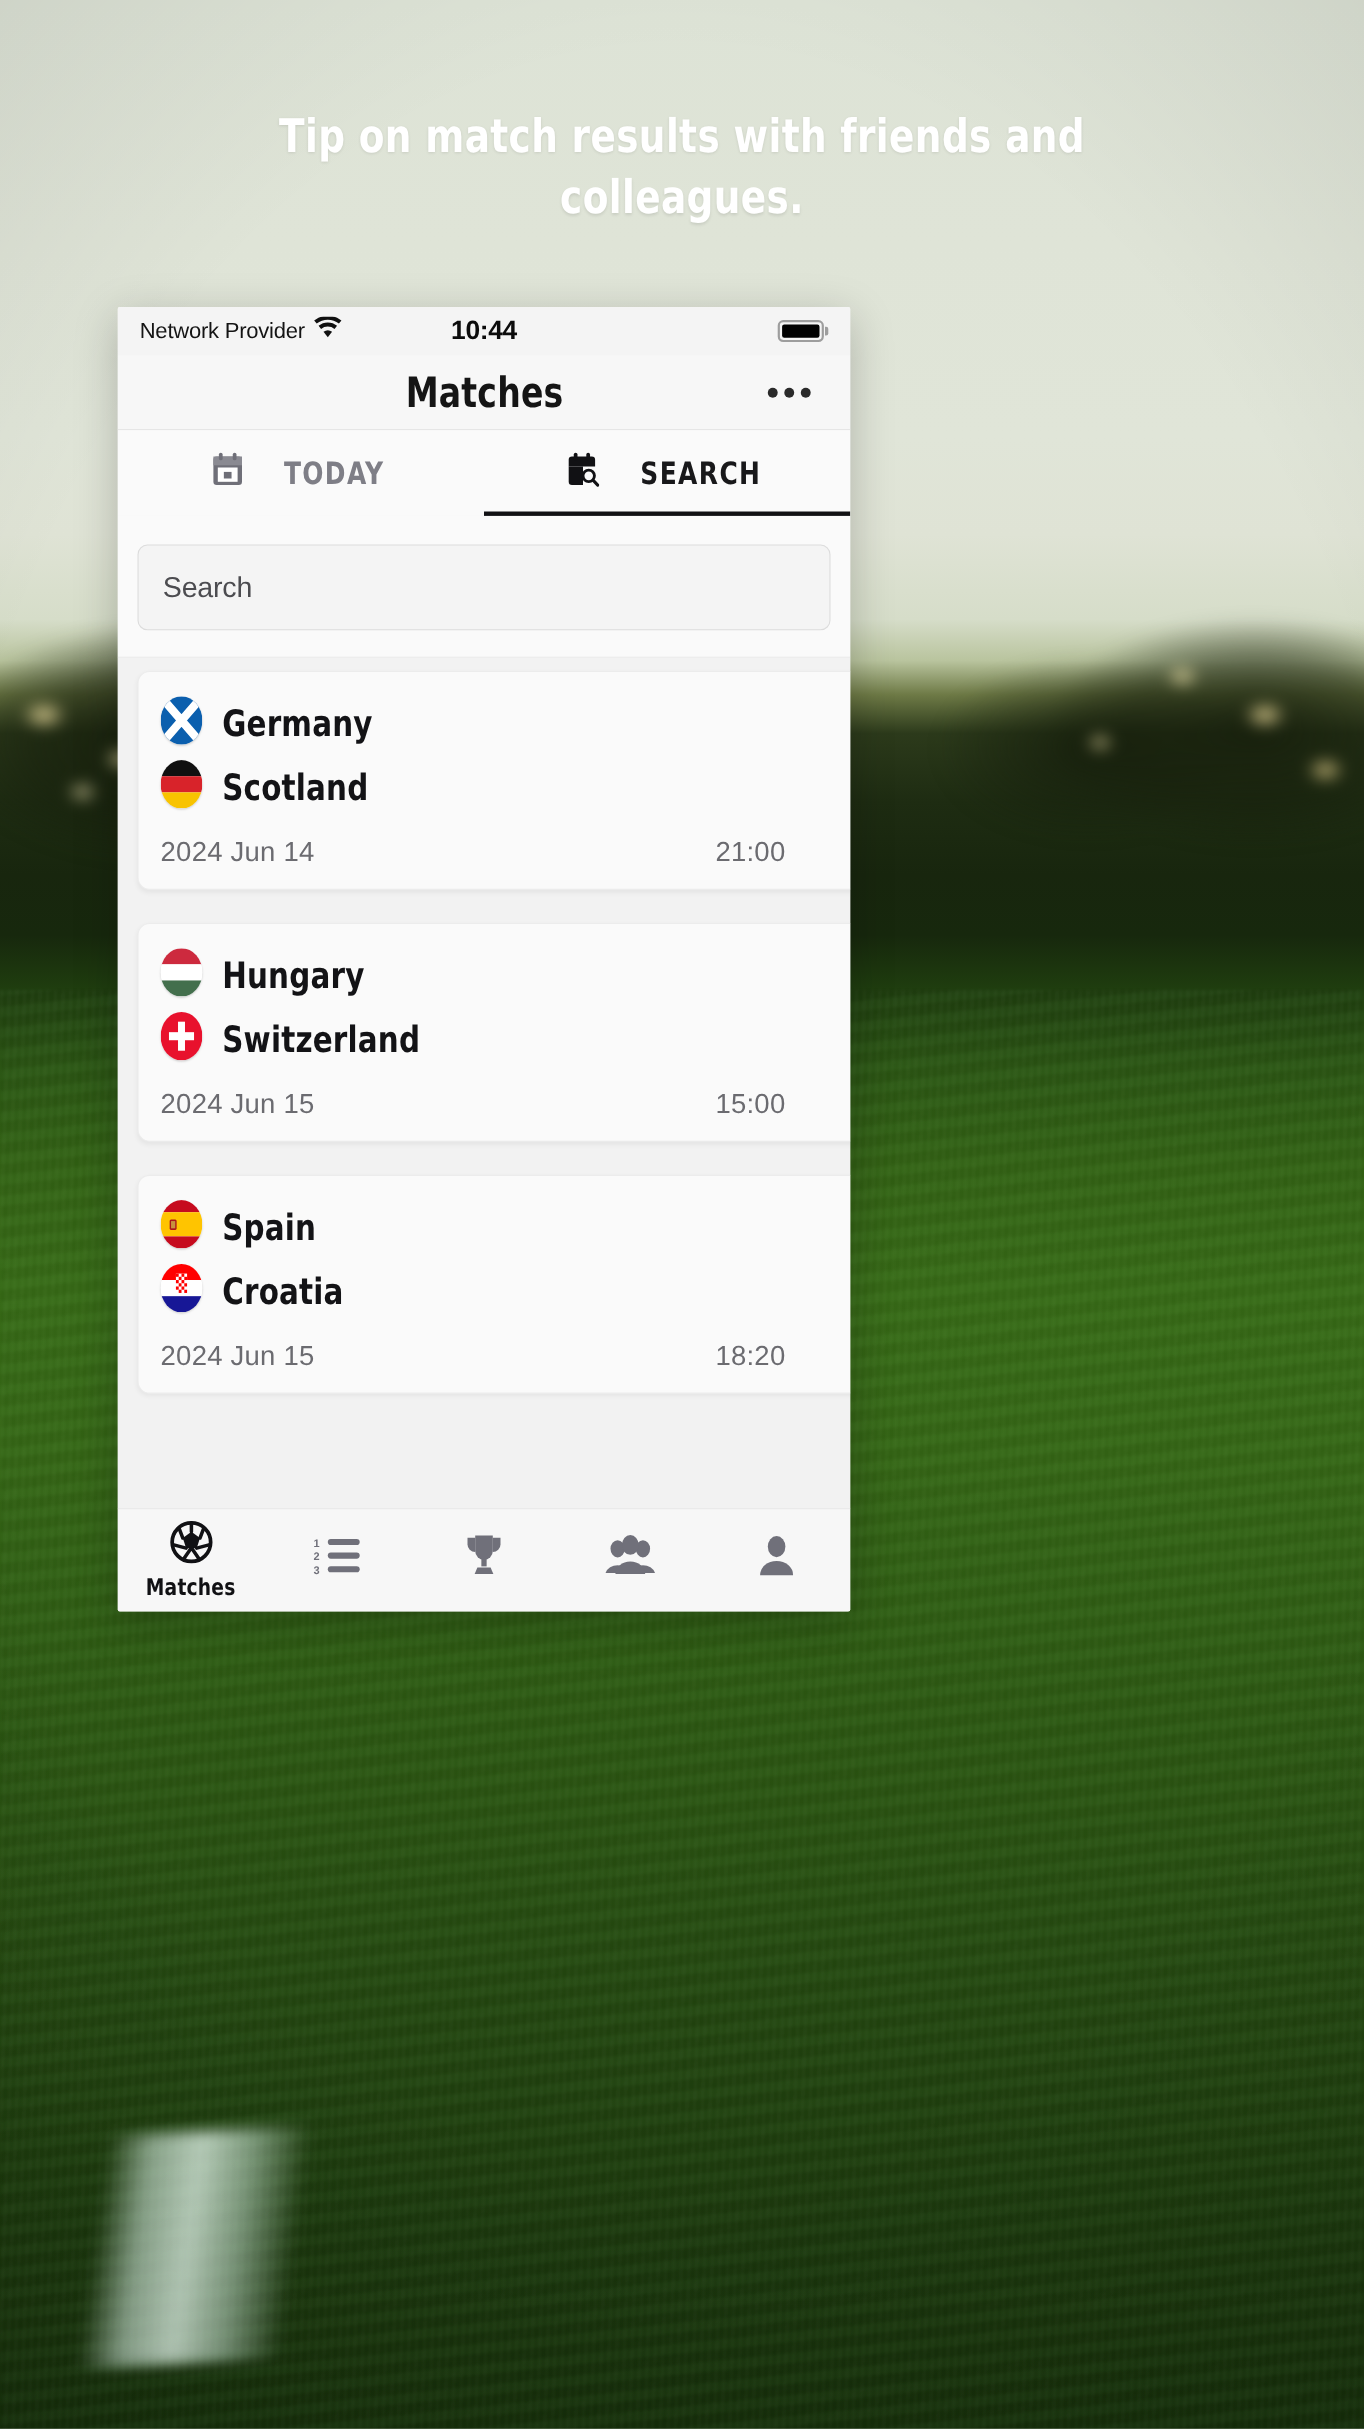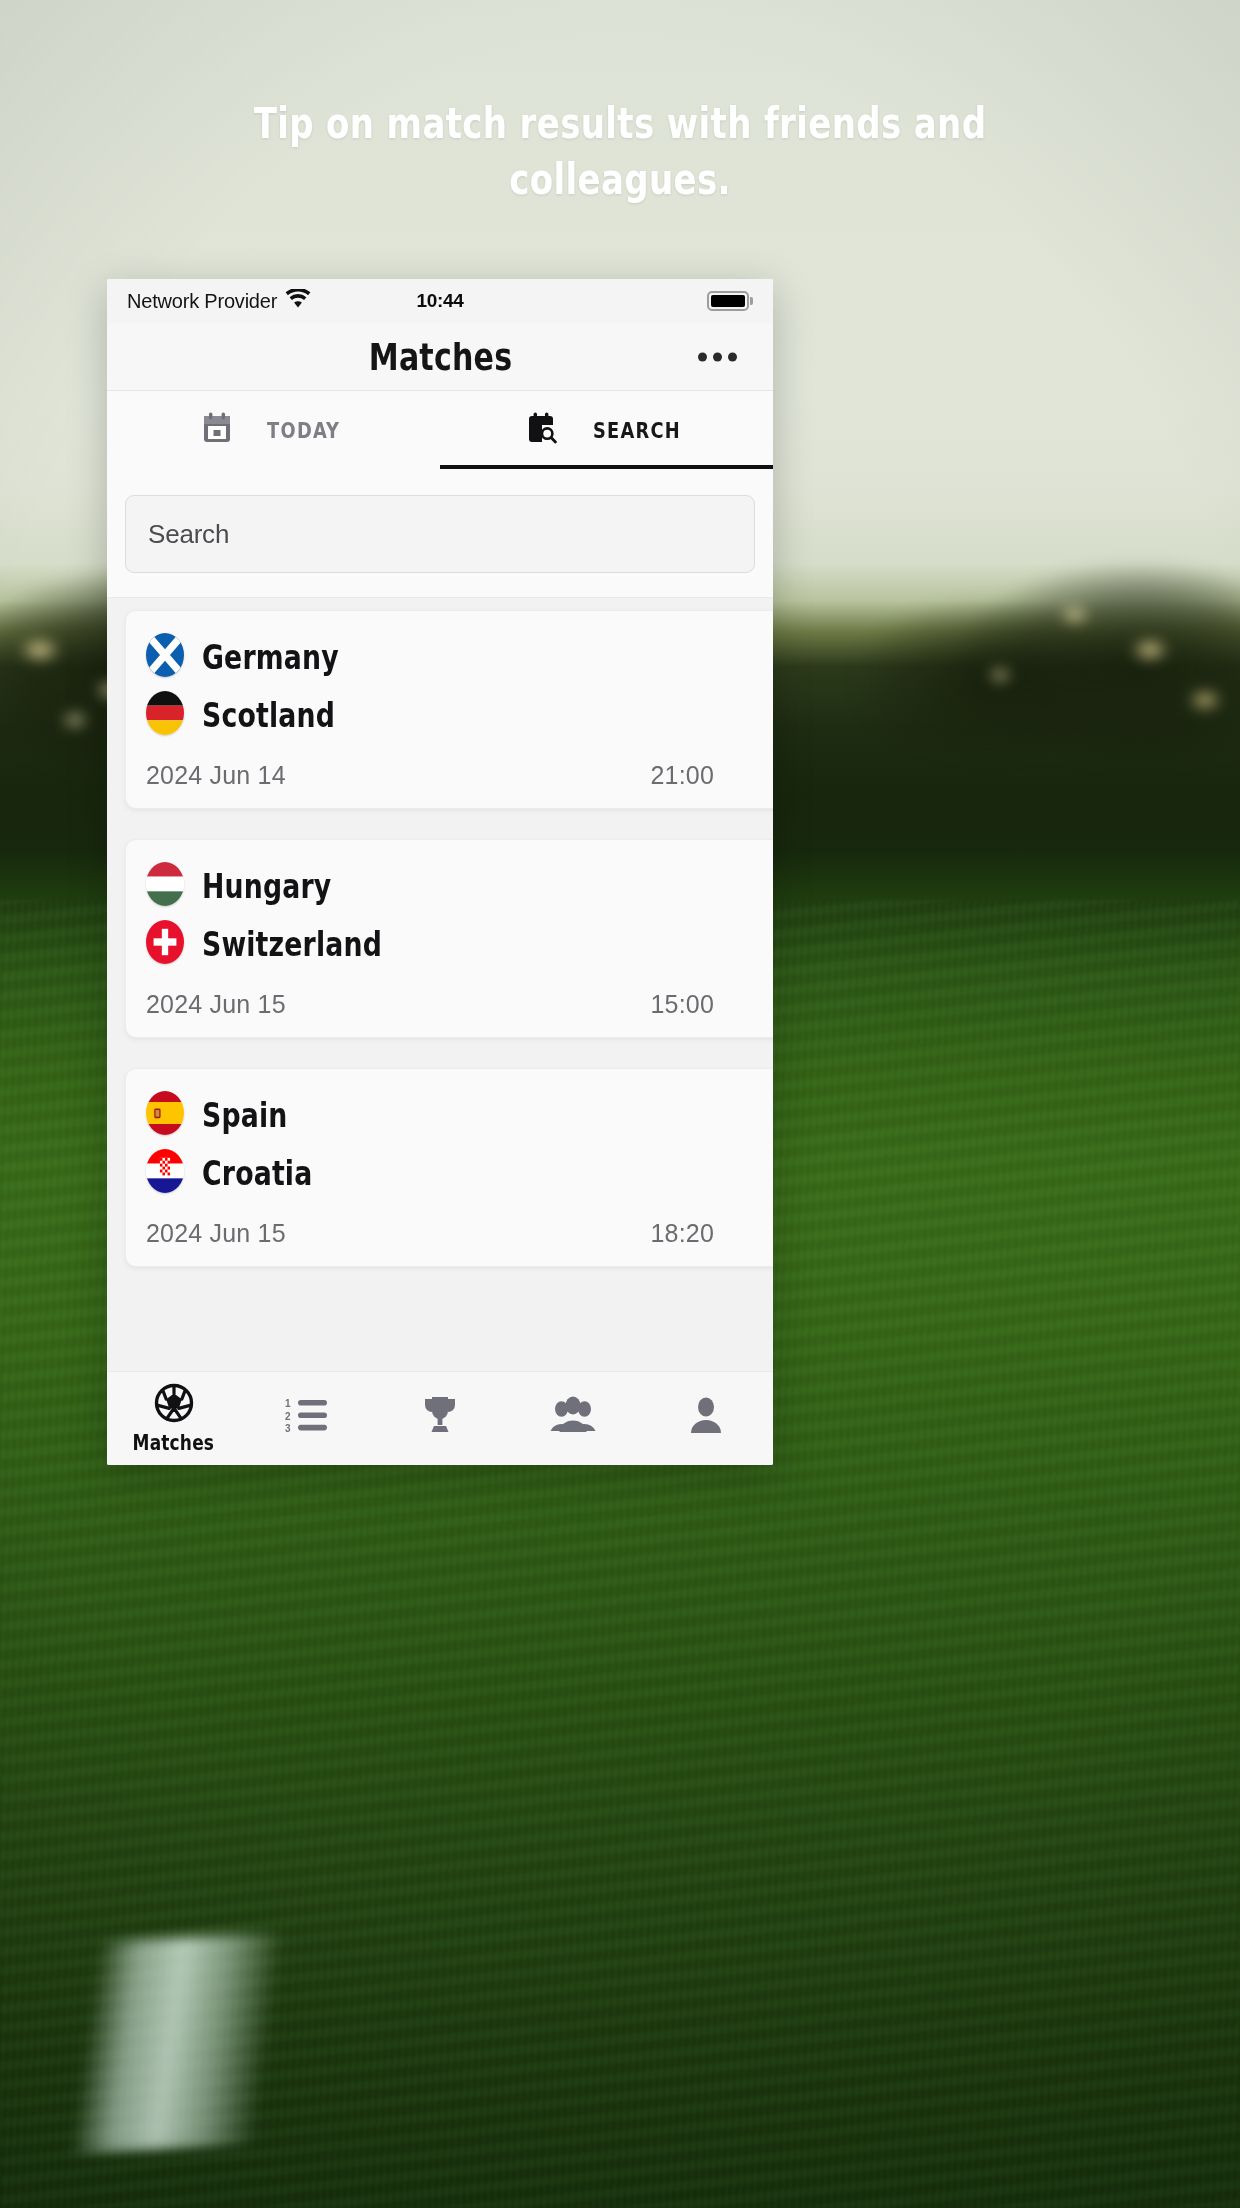--- a/index.html
+++ b/index.html
@@ -119,21 +119,21 @@
     background:#f4f4f4;
     position:relative;
   }
   #sb-carrier {
     display:flex; align-items:center; gap:8px;
     font-size:20px; color:#141414;
     letter-spacing:-.2px;
   }
   #sb-time {
     position:absolute; left:0; right:0; text-align:center;
-    font-size:19px; font-weight:bold; color:#0c0c0c;
+    font-size:24px; font-weight:bold; color:#0c0c0c;
     letter-spacing:-.3px;
     pointer-events:none;
   }
   #sb-right { margin-left:auto; display:flex; align-items:center; z-index:2; }
   .batt-shell {
     width:42px; height:20px;
     border:2px solid #9d9d9d; border-radius:5px;
     padding:2px; display:flex;
   }
   .batt-fill { flex:1; background:#000; border-radius:2px; }
@@ -162,21 +162,21 @@
   #overflow-btn i { width:9px; height:9px; border-radius:50%; background:#2a2a2a; display:block; }
 
   
   #tabs { display:flex; background:#fafafa; height:78px; }
   .tab {
     flex:1;
     display:flex; align-items:center; justify-content:center; gap:31px;
     position:relative;
     font-family:"DejaVu Sans Condensed","Liberation Sans Narrow","Liberation Sans", sans-serif;
     font-weight:bold;
-    font-size:22px; letter-spacing:1.4px;
+    font-size:28px; letter-spacing:1.4px;
     transform:none;
   }
   .tab .tlabel { transform:scaleX(.9); display:inline-block; }
   .tab.inactive { color:#7e7e86; }
   .tab.active { color:#18181a; }
   .tab.active::after {
     content:""; position:absolute; left:0; right:0; bottom:0;
     height:4px; background:#111114;
   }
 

